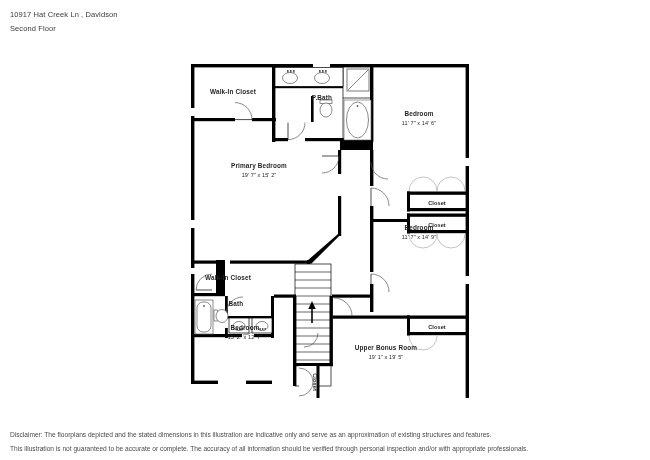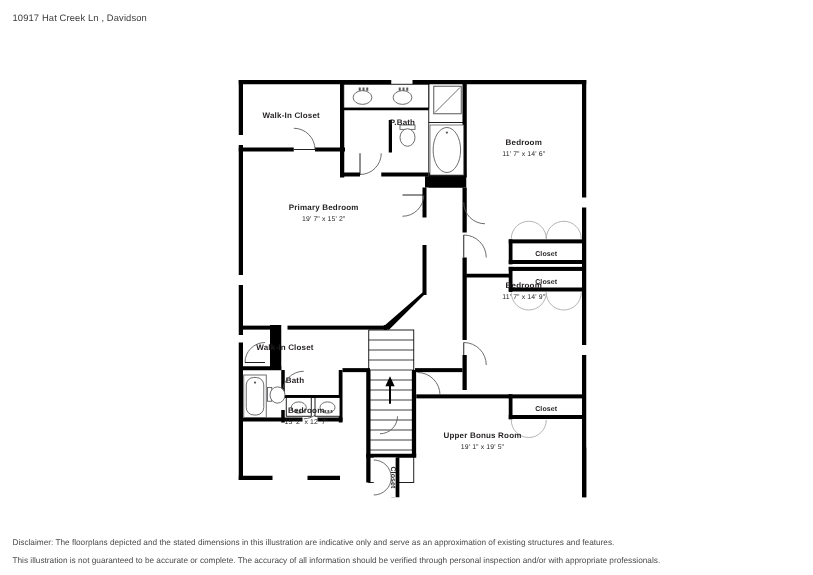--- a/index.html
+++ b/index.html
@@ -66,20 +66,21 @@
     font-weight: bold;
     text-anchor: middle;
     letter-spacing: 0.1px;
   }
 </style>
 </head>
 <body>
 
 <div class="header">
   <span class="line">10917 Hat Creek Ln , Davidson</span>
+  <span class="line">Second Floor</span>
 </div>
 
 <div class="planwrap">
 <svg width="650" height="360" viewBox="0 0 650 360">
 
   <g>
     <rect x="191" y="26" width="278" height="334" fill="#ffffff"></rect>
   </g>
 
   <g stroke="#000000" stroke-width="0.7" fill="none">

